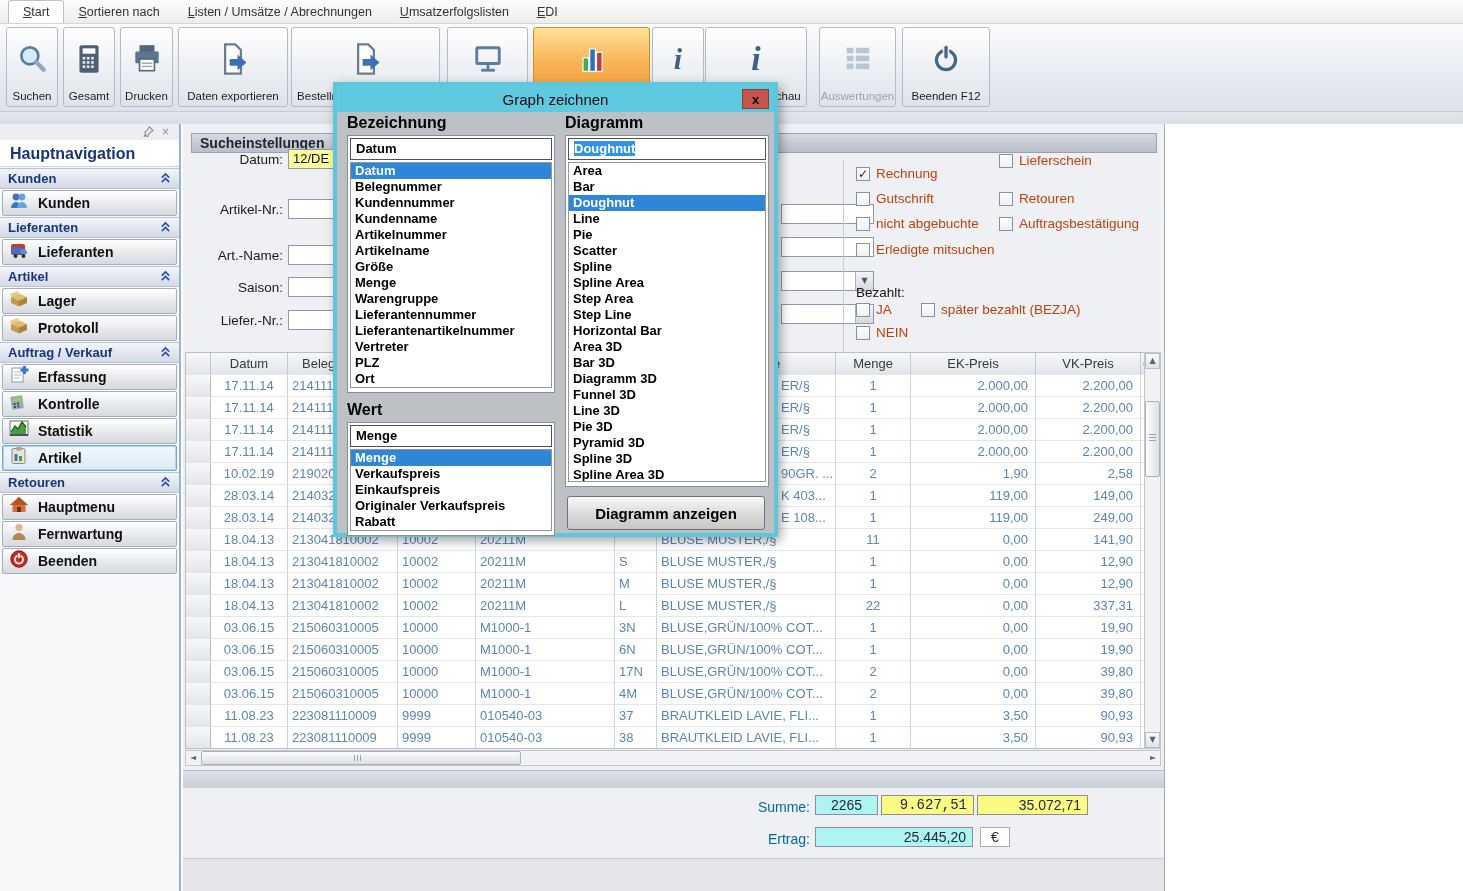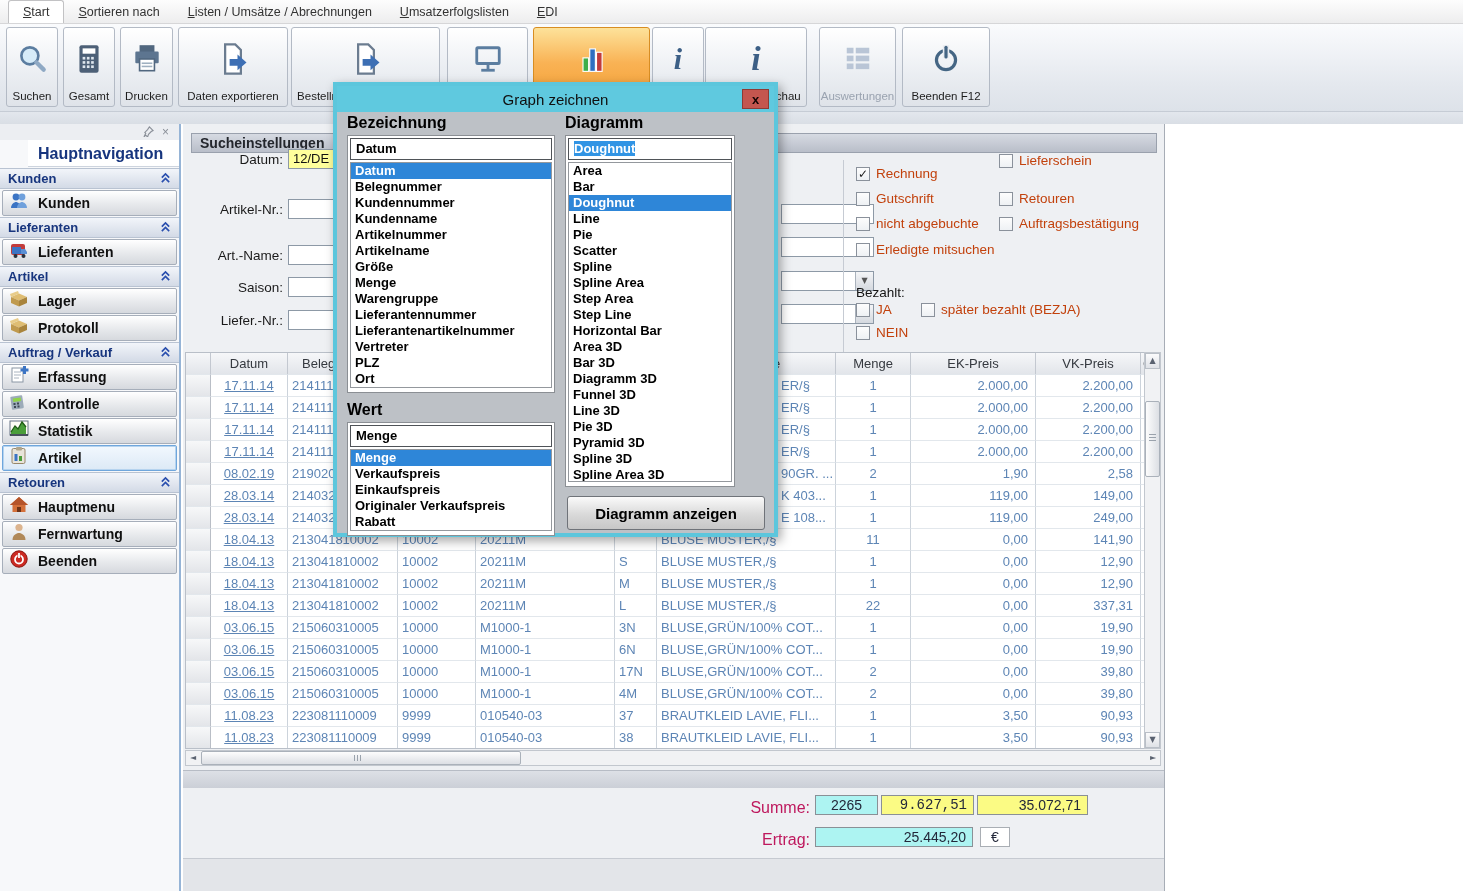--- a/index.html
+++ b/index.html
@@ -32,21 +32,21 @@
   .iserif { font-family:"Liberation Serif", serif; font-style:italic; font-weight:bold;
     color:#3c5f86; font-size:30px; line-height:1; }
 
   
   .sidebar { position:absolute; left:0; top:124px; width:181px; height:767px; background:#f7f8fa;
     border-right:2px solid #96b4d6; }
   .side-strip { height:16px; display:flex; justify-content:flex-end; align-items:center; gap:8px;
     padding-right:10px; color:#8a8f98; background:#eceef2; }
   .side-strip .glyph { font-size:12px; line-height:1; }
   .side-title { height:27px; line-height:27px; padding-left:10px; background:#fff;
-    color:#17357e; font-weight:bold; font-size:16px; border-bottom:1px solid #cdd4de;margin-left:28px; }
+    color:#17357e; font-weight:bold; font-size:16px; border-bottom:1px solid #cdd4de; }
   .grp-hdr { height:21px; margin-top:1px; background:linear-gradient(#f2f5fa,#d3dae6);
     border-top:1px solid #b9c3d2; border-bottom:1px solid #b9c3d2;
     display:flex; align-items:center; justify-content:space-between; padding:0 8px; }
   .grp-hdr .glabel { color:#17357e; font-weight:bold; font-size:13px; }
   .side-item { height:26px; margin:1px 2px; border:1px solid #a6aeba; border-radius:2px;
     background:linear-gradient(#ffffff,#e7e9ec 55%,#d6d9de);
     display:flex; align-items:center; gap:8px; padding-left:5px; }
   .side-item .silabel { font-weight:bold; font-size:14px; color:#101010; }
   .side-item.selected { border-color:#6fa6dc; box-shadow:inset 0 0 0 1px #b5d3ef;
     background:linear-gradient(#f2f8fe,#dce9f6); }
@@ -82,21 +82,21 @@
   .dtable { position:absolute; left:2px; top:228px; width:961px; overflow:hidden;
     border:1px solid #b9bfc8; background:#fff; }
   .thead { height:21px; background:linear-gradient(#f6f7f9,#e2e5ea); }
   .th { font-size:13px; color:#35393f; display:flex; align-items:center; justify-content:center;
     border-right:1px solid #c3c8d0; overflow:hidden; white-space:nowrap; }
   .trow { height:22px; background:#fff; }
   .trow .c { font-size:13px; color:#5d85b5; display:flex; align-items:center;
     border-right:1px solid #ccd3db; border-top:1px solid #e2e7ec;
     overflow:hidden; white-space:nowrap; padding:0 4px; }
   .trow .c0 { background:linear-gradient(#f7f8f9,#e3e5e9); border-right:1px solid #b9bec6; }
-  .trow .c1 { justify-content:center;text-decoration:underline; }
+  .trow .c1 { justify-content:center; }
   .trow .c7 { justify-content:center; }
   .trow .c8,.trow .c9 { justify-content:flex-end; padding-right:7px; }
   .trow.tail .c6 { padding-left:124px; }
 
   
   .vscroll { position:absolute; left:961px; top:228px; width:17px; height:397px;
     background:#f1f2f4; border:1px solid #c2c7ce; }
   .sbtn { position:absolute; left:0; width:15px; height:16px; background:linear-gradient(#fbfbfc,#dfe2e7);
     border:1px solid #b9bfc7; color:#5a6270; font-size:8px; text-align:center; line-height:14px;
     font-family:"DejaVu Sans",sans-serif; }
@@ -109,21 +109,21 @@
   .hbtn { position:absolute; top:0; width:14px; height:14px; color:#5a6270; font-size:8px;
     text-align:center; line-height:14px; font-family:"DejaVu Sans",sans-serif; }
   .hthumb { position:absolute; left:15px; top:0; width:320px; height:14px;
     background:linear-gradient(#fdfdfd,#dcdfe4); border:1px solid #aab1ba; border-radius:2px; }
   .hthumb::after { content:""; position:absolute; top:3px; bottom:3px; left:152px; width:9px;
     background:repeating-linear-gradient(90deg,#9aa2ac 0 1px,transparent 1px 3px); }
 
   
   .bottom-band { position:absolute; left:0px; top:646px; width:981px; height:18px;
     background:linear-gradient(#dde0e6,#cbcfd7); border-top:1px solid #b7bcc5; }
-  .tot-label { position:absolute; font-size:16px; color:#be185d; text-align:right; width:110px; }
+  .tot-label { position:absolute; font-size:14px; color:#0369a1; text-align:right; width:110px; }
   .tot-box { position:absolute; height:20px; border:1px solid #8a9096; font-size:14px;
     color:#23283a; display:flex; align-items:center; padding:3px 6px; }
   .tot-box.cyan { background:#adf4f2; }
   .tot-box.yellow { background:#fbfb84; }
   .tot-box.white { background:#fff; border-color:#a9aeb4; }
   .tot-box.right { justify-content:flex-end; }
   .tot-box.center { justify-content:center; }
   .bottom-status { position:absolute; left:0; top:734px; width:981px; height:33px;
     background:#e3e5e9; border-top:1px solid #c6cad1; }
 
@@ -568,21 +568,21 @@
             <span class="c c5"></span>
             <span class="c c6">ER/§</span>
             <span class="c c7">1</span>
             <span class="c c8">2.000,00</span>
             <span class="c c9">2.200,00</span>
             <span class="c c10"></span>
           </div>
 
           <div class="trow grid-cols tail">
             <span class="c c0"></span>
-            <span class="c c1">08.02.19</span>
+            <span class="c c1">10.02.19</span>
             <span class="c c2">219020</span>
             <span class="c c3"></span>
             <span class="c c4"></span>
             <span class="c c5"></span>
             <span class="c c6">90GR. ...</span>
             <span class="c c7">2</span>
             <span class="c c8">1,90</span>
             <span class="c c9">2,58</span>
             <span class="c c10"></span>
           </div>
@@ -818,21 +818,21 @@
 
           <div class="litem selected">Menge</div>
               <div class="litem">Verkaufspreis</div>
               <div class="litem">Einkaufspreis</div>
               <div class="litem">Originaler Verkaufspreis</div>
               <div class="litem">Rabatt</div>
             </div>
         </div>
       </div>
 
-      <div class="dlg-col" style="left:228px;top:2px;width:170px;">
+      <div class="dlg-col" style="left:228px;top:2px;width:204px;">
         <div class="sec-hdr">Diagramm</div>
         <div class="lbox" style="margin-top:3px;height:352px;">
           <div class="linput"><span class="sel-text">Doughnut</span></div>
           <div class="llist" style="height:320px;">
 
           <div class="litem">Area</div>
               <div class="litem">Bar</div>
               <div class="litem selected">Doughnut</div>
               <div class="litem">Line</div>
               <div class="litem">Pie</div>

